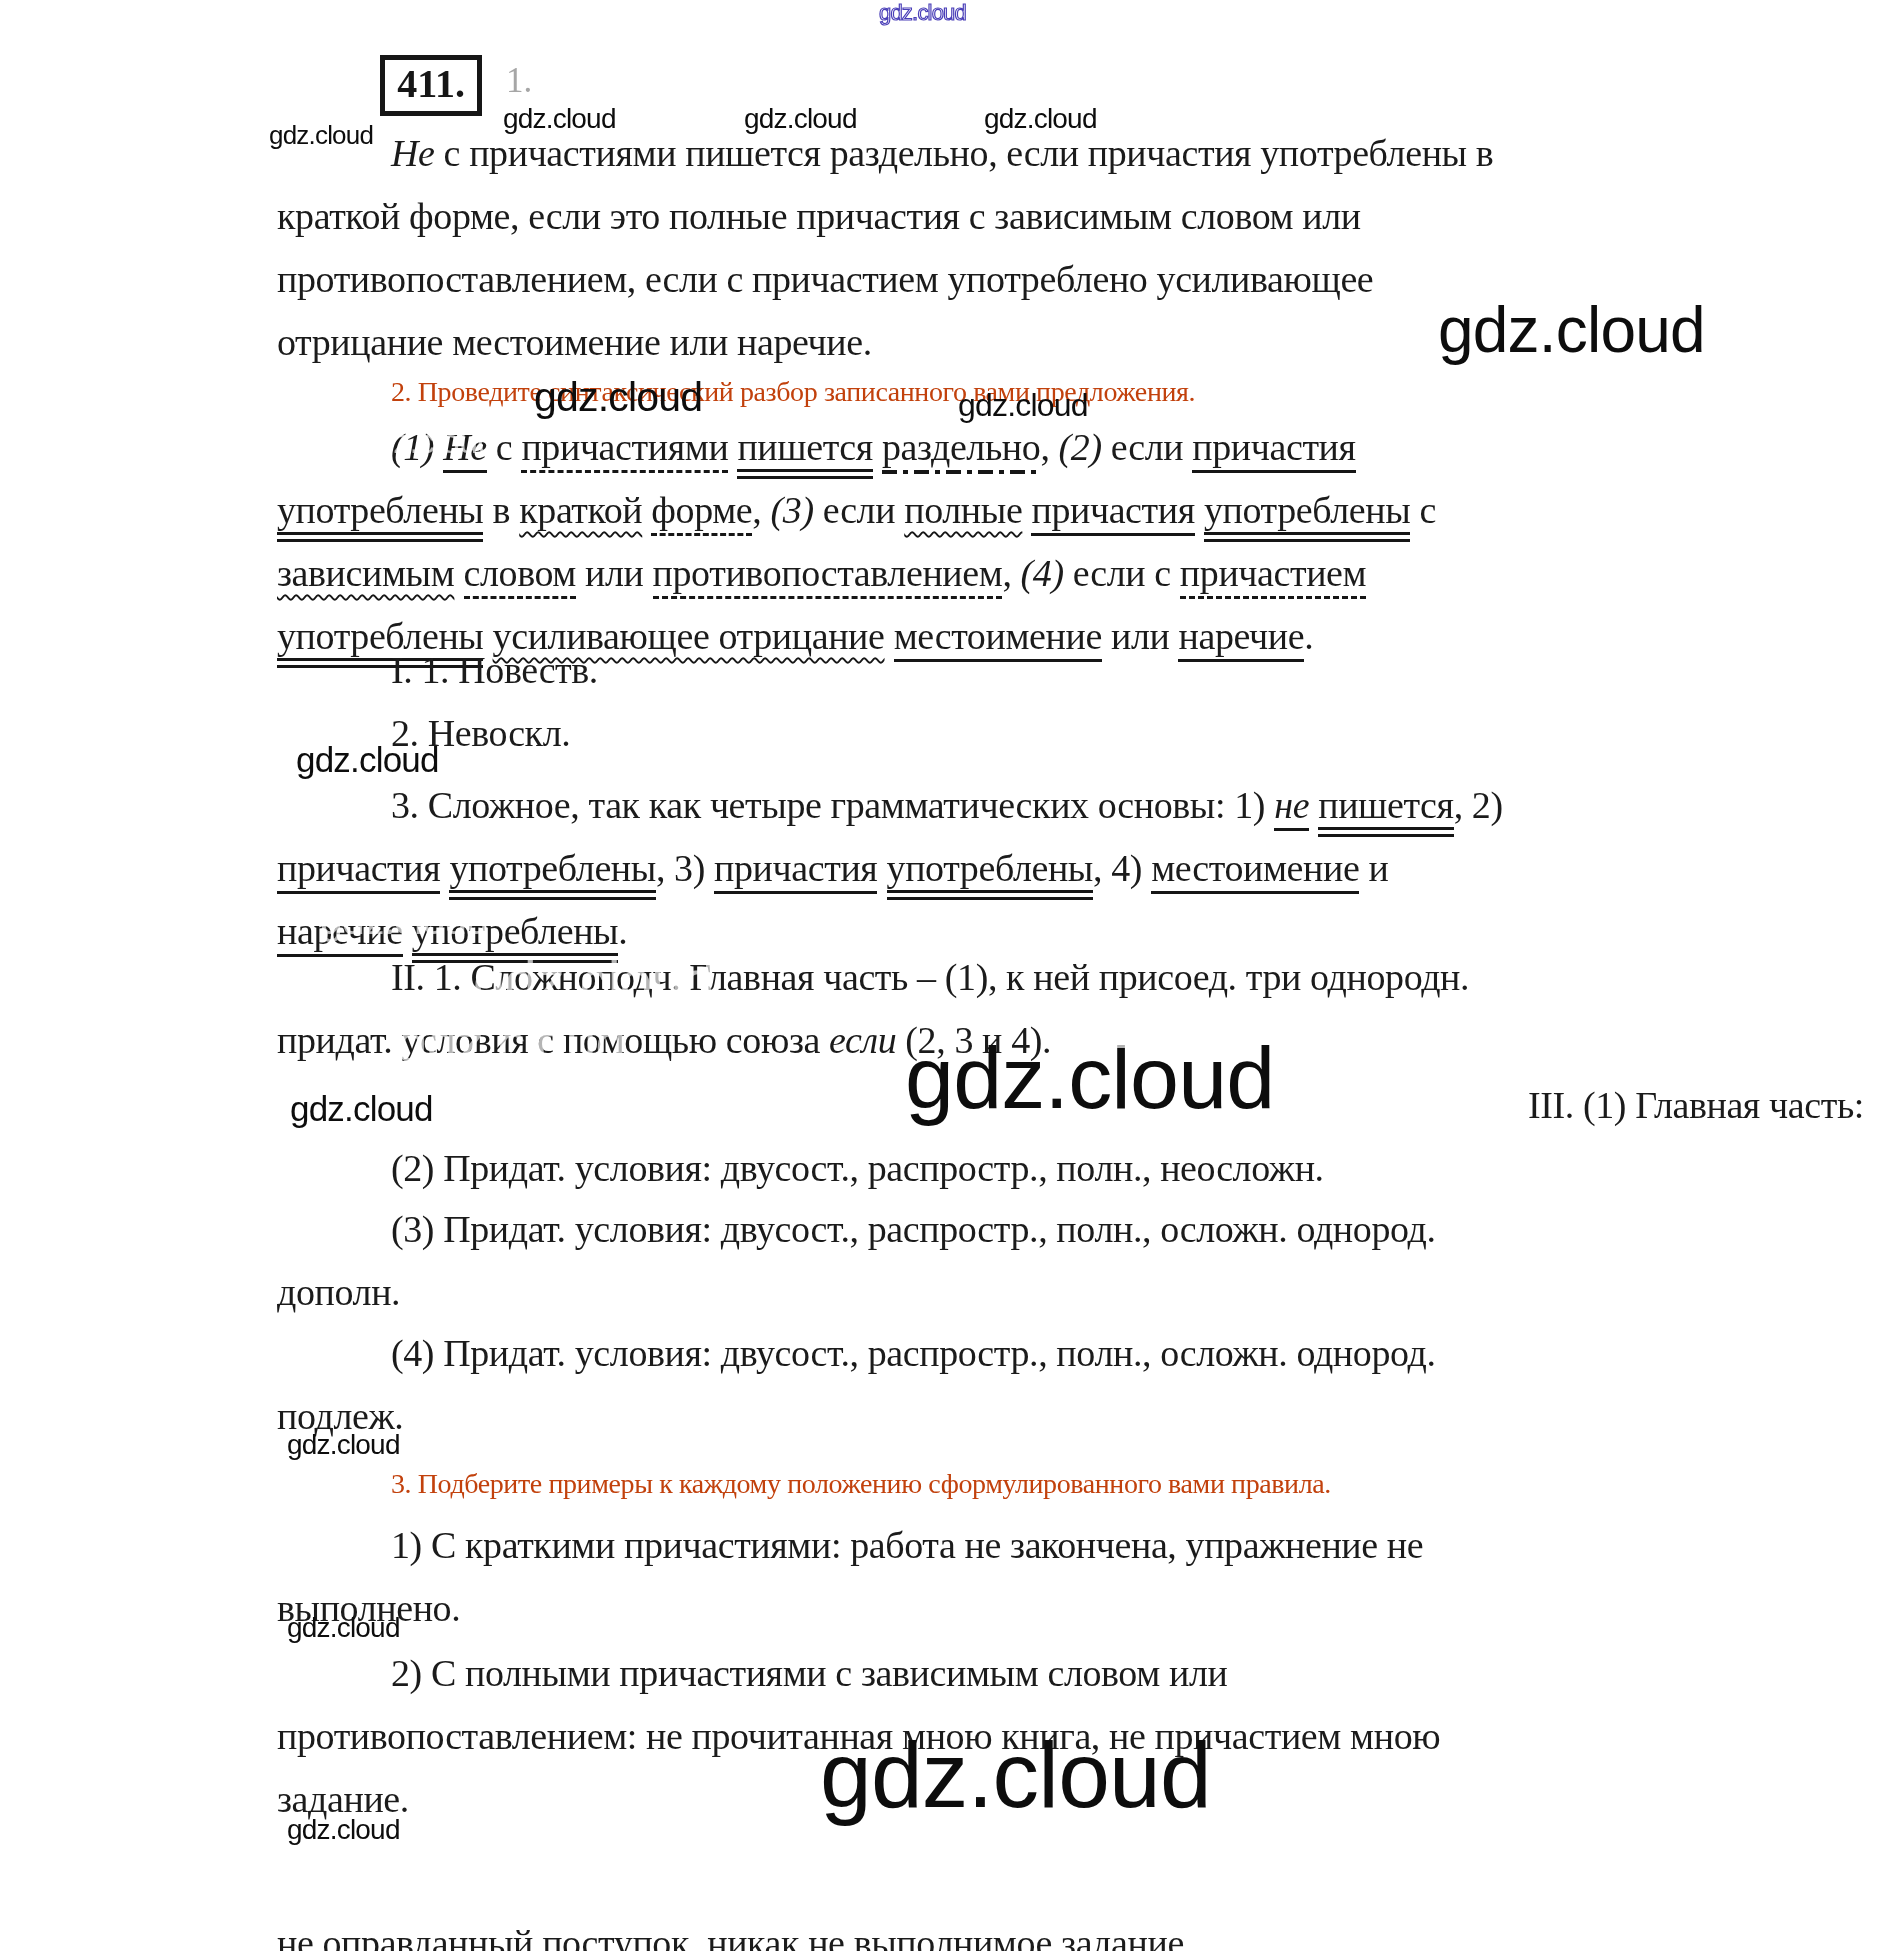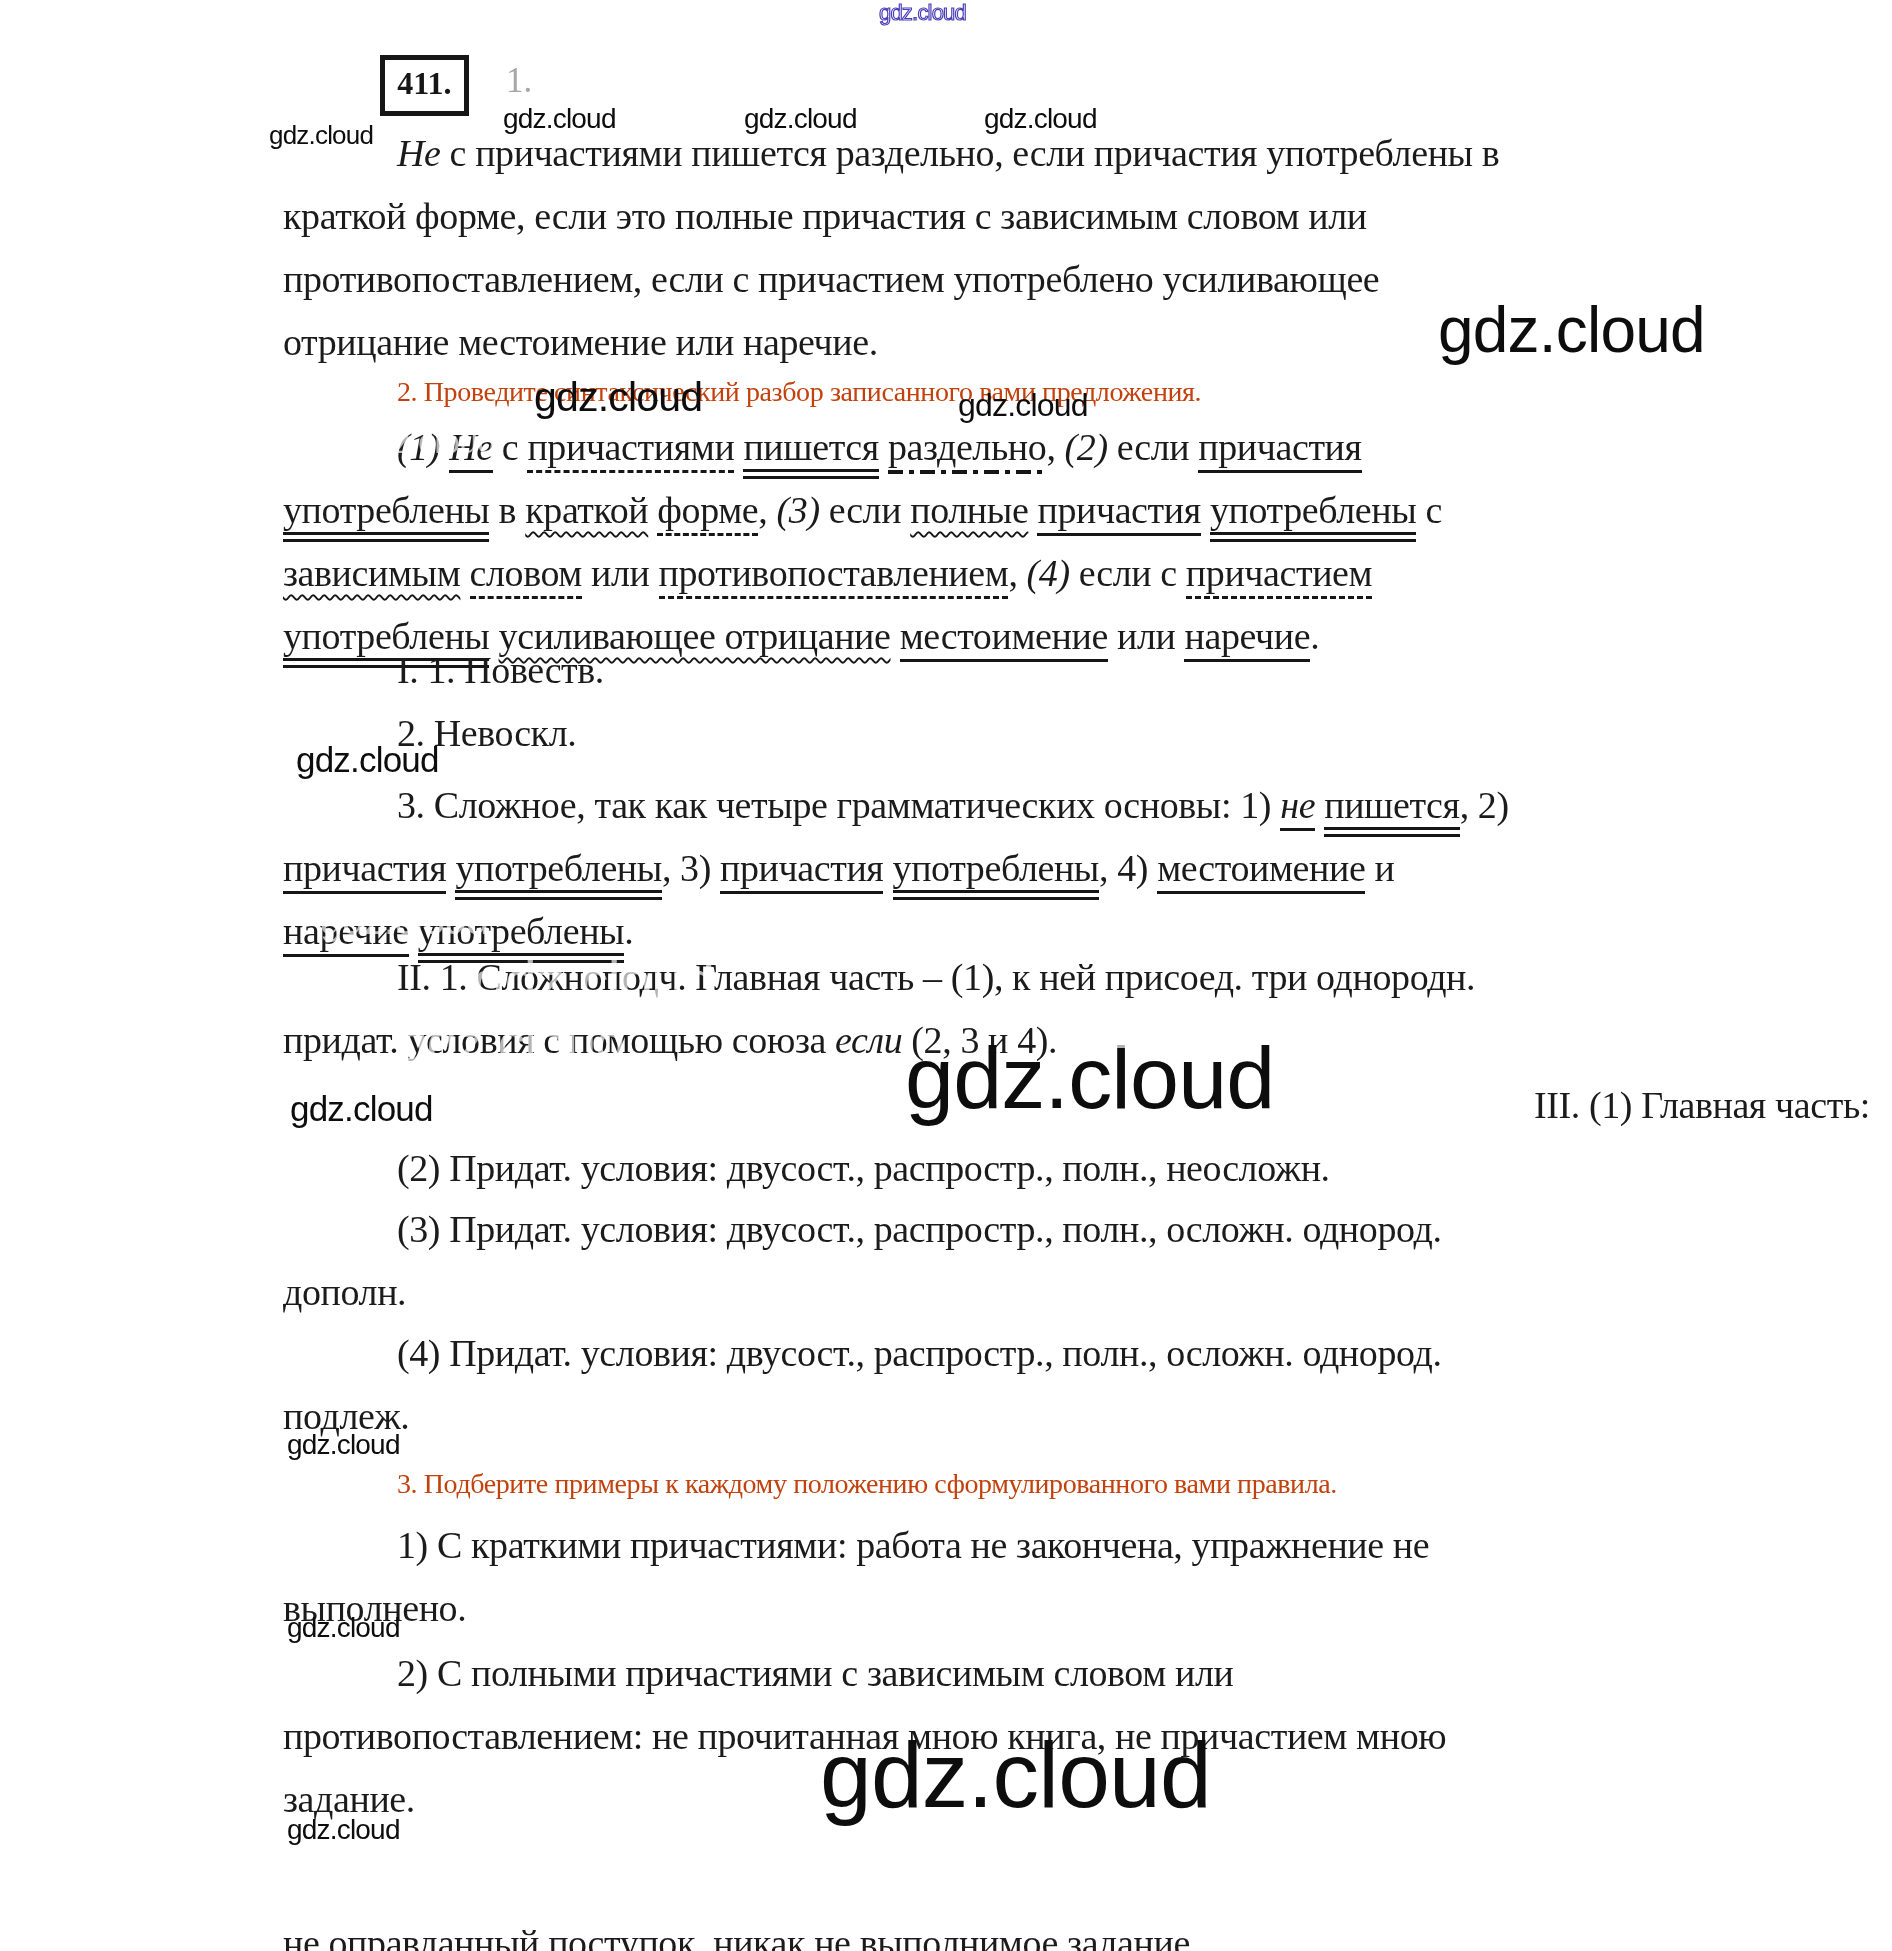--- a/index.html
+++ b/index.html
@@ -8,30 +8,30 @@
     font-family:"Liberation Serif","DejaVu Serif",serif;
     overflow:hidden;
   }
   .page{position:absolute;inset:0;background:#ffffff;}
 
   
   .ex-box{
     position:absolute;left:380px;top:55px;
     border:5.3px solid #161616;background:#fff;
     padding:1.5px 12.2px 6.1px 12.2px;
-    font-weight:bold;font-size:32px;line-height:43px;color:#161616;
+    font-weight:bold;font-size:40px;line-height:43px;color:#161616;
   }
   .ex-sub{
     position:absolute;left:506px;top:61px;
     font-size:35px;color:#a6a6a6;
   }
 
   
   .par{
-    position:absolute;left:283px;width:1587px;
+    position:absolute;left:277px;width:1587px;
     font-size:38px;line-height:63px;color:#1b1b1b;
     letter-spacing:-0.4px;
     text-indent:114px;
     white-space:normal;
     font-family:Liberation Serif, serif;
   }
   .par.gray{color:#c2410c;font-size:28px;}
   .i{font-style:italic;}
 
   

